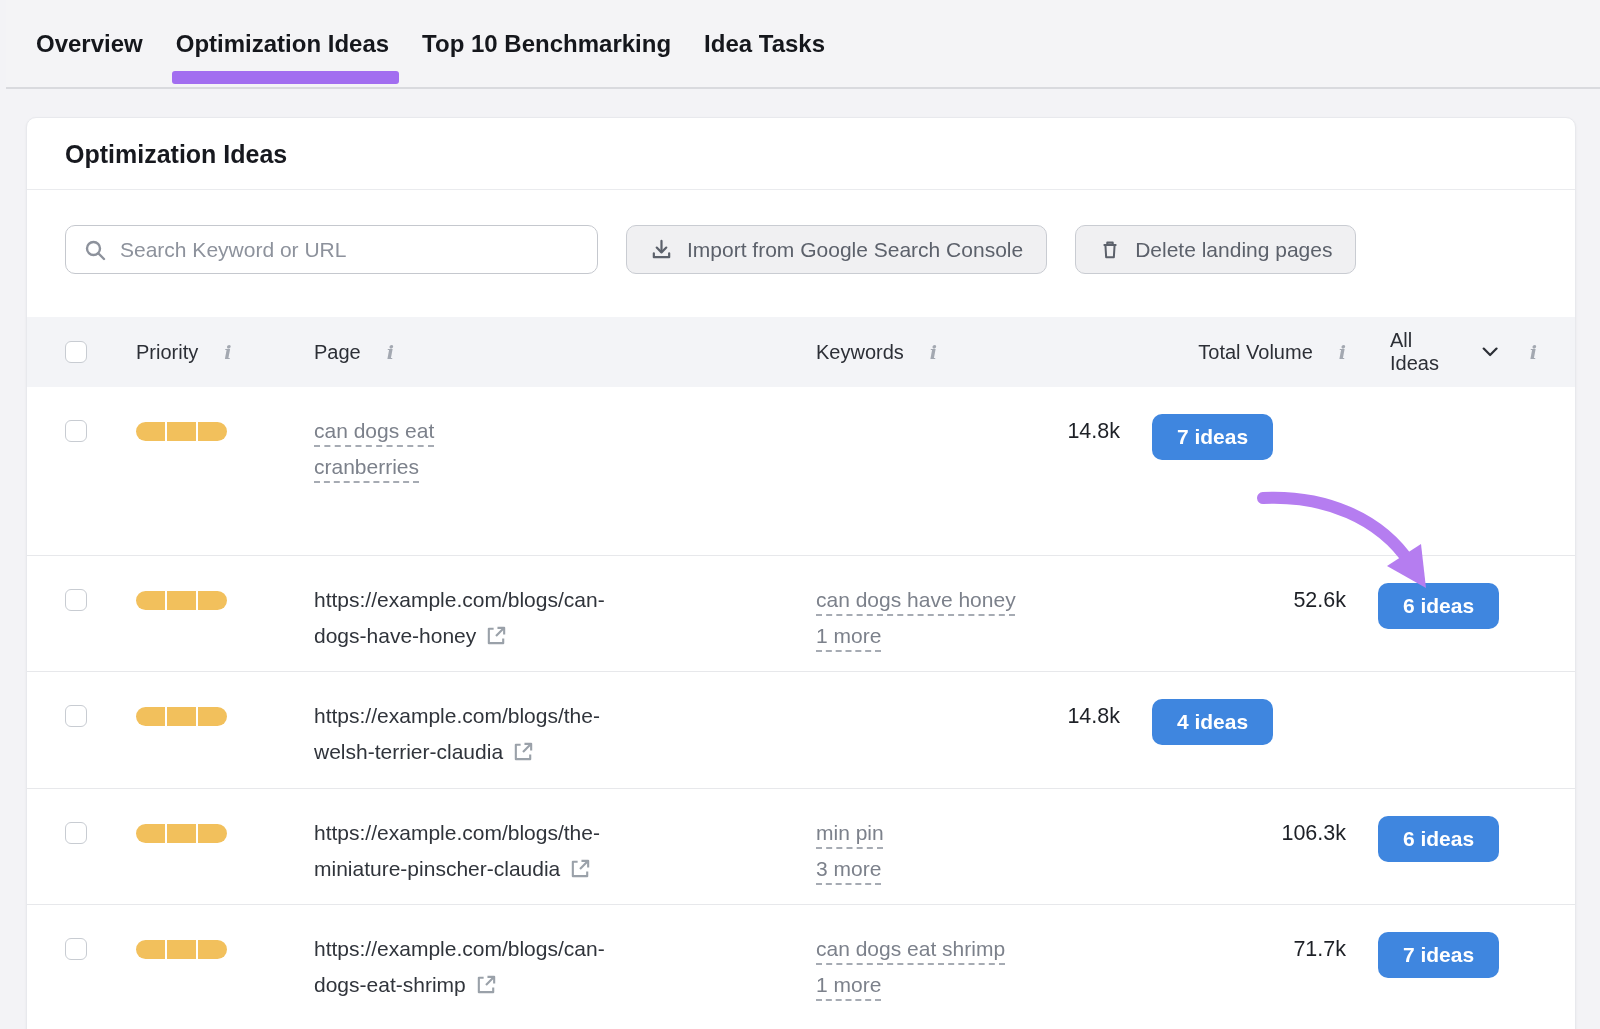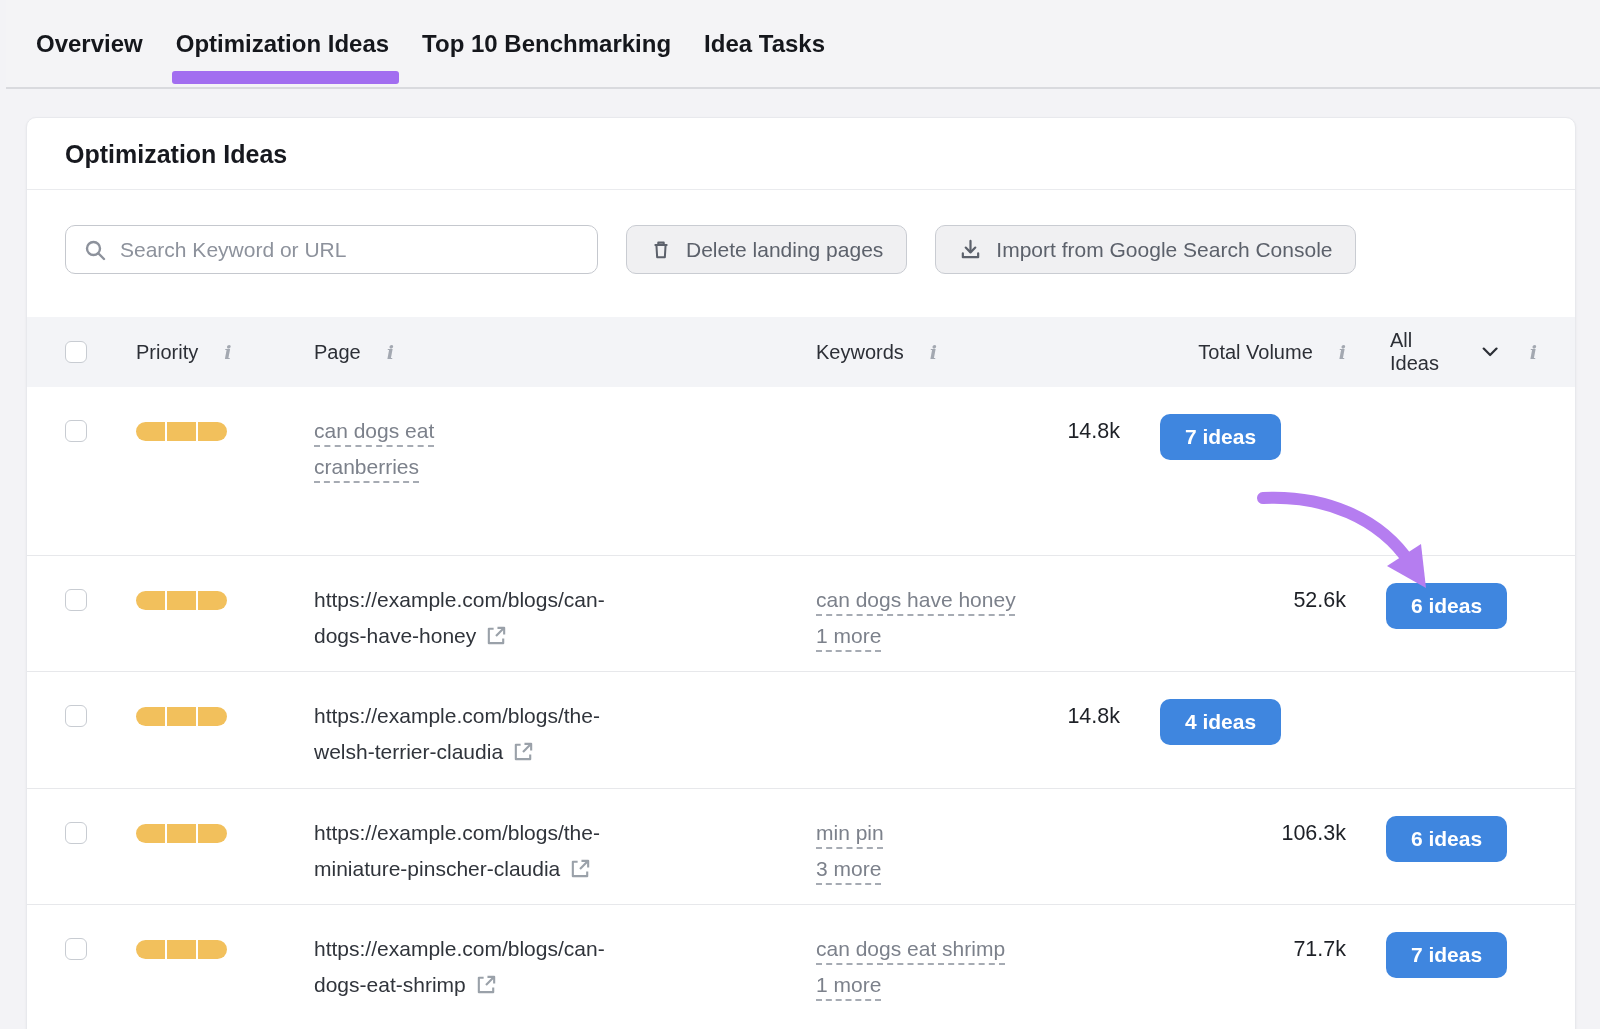--- a/index.html
+++ b/index.html
@@ -175,21 +175,21 @@
   .kw-more:empty { display: none; }
 
   .c-vol {
     text-align: right;
     font-size: 21.5px;
     color: #1d2026;
     padding-top: 6px;
   }
 
   .ideas-btn {
-    margin-left: 40px;
+    margin-left: 32px;
     margin-top: 1px;
     width: 121px;
     height: 46px;
     background: #3f86df;
     border: none;
     border-radius: 10px;
     color: #fff;
     font-size: 21px;
     font-weight: 600;
     font-family: inherit;
@@ -224,34 +224,34 @@
 
   <div class="toolbar">
     <div class="search">
       <svg width="24" height="24" viewBox="0 0 24 24" fill="none" stroke="#8d929c" stroke-width="2.4">
         <circle cx="10.5" cy="10.5" r="6.5"></circle>
         <line x1="15.5" y1="15.5" x2="21" y2="21" stroke-linecap="round"></line>
       </svg>
       <input type="text" placeholder="Search Keyword or URL" style="">
     </div>
     <button class="btn-gray">
+      <svg width="23" height="23" viewBox="0 0 24 24" fill="none" stroke="#5c616b" stroke-width="2.3" stroke-linecap="round" stroke-linejoin="round">
+        <line x1="12" y1="3" x2="12" y2="14"></line>
+        <polyline points="7,10 12,15 17,10"></polyline>
+        <path d="M4 16 V20 H20 V16"></path>
+      </svg>
+      <span>Import from Google Search Console</span>
+    </button>
+    <button class="btn-gray">
       <svg width="22" height="23" viewBox="0 0 24 24" fill="none" stroke="#5c616b" stroke-width="2.2" stroke-linejoin="round">
         <path d="M5 7 H19"></path>
         <path d="M9 7 V4.5 H15 V7"></path>
         <path d="M7 7 L7.8 20.5 H16.2 L17 7"></path>
       </svg>
       <span>Delete landing pages</span>
-    </button>
-    <button class="btn-gray">
-      <svg width="23" height="23" viewBox="0 0 24 24" fill="none" stroke="#5c616b" stroke-width="2.3" stroke-linecap="round" stroke-linejoin="round">
-        <line x1="12" y1="3" x2="12" y2="14"></line>
-        <polyline points="7,10 12,15 17,10"></polyline>
-        <path d="M4 16 V20 H20 V16"></path>
-      </svg>
-      <span>Import from Google Search Console</span>
     </button>
   </div>
 
   <div class="thead">
     <div class="hcell">
         <span class="checkbox"></span>
       </div>
     <div class="hcell">
       <span>Priority</span>
       <span class="info-i">i</span>

